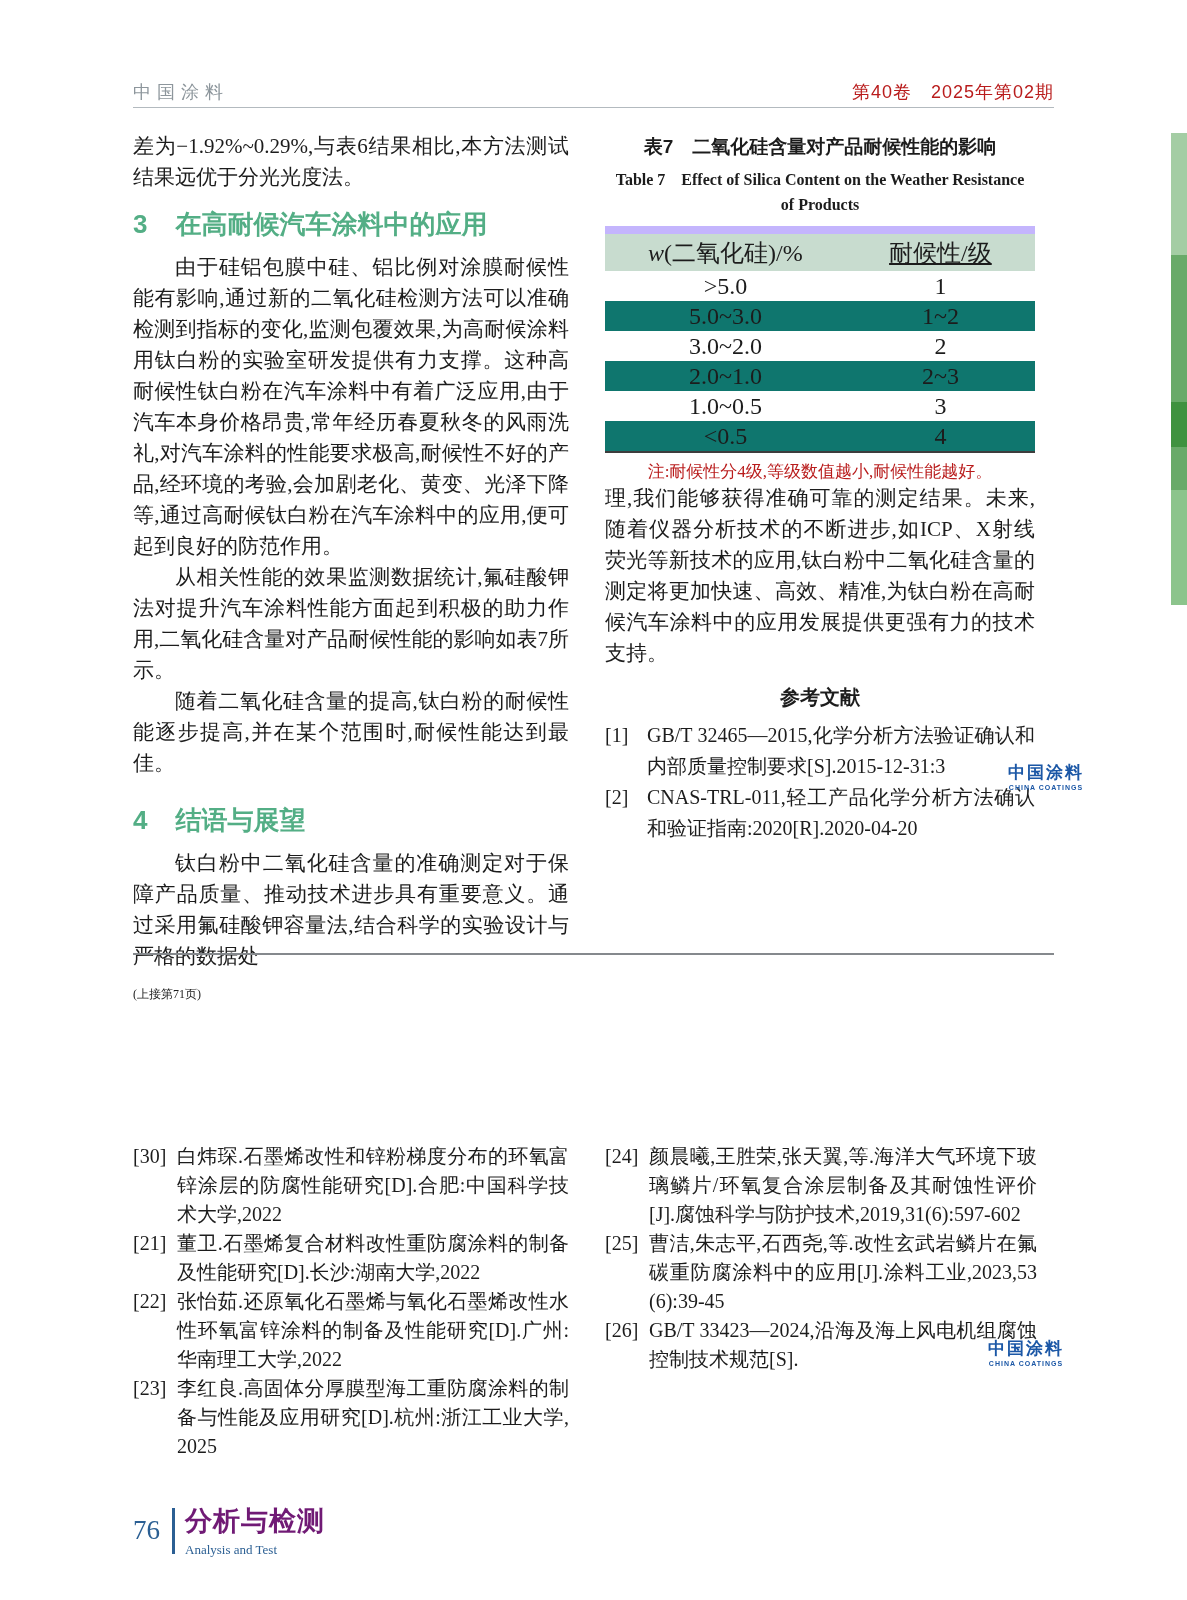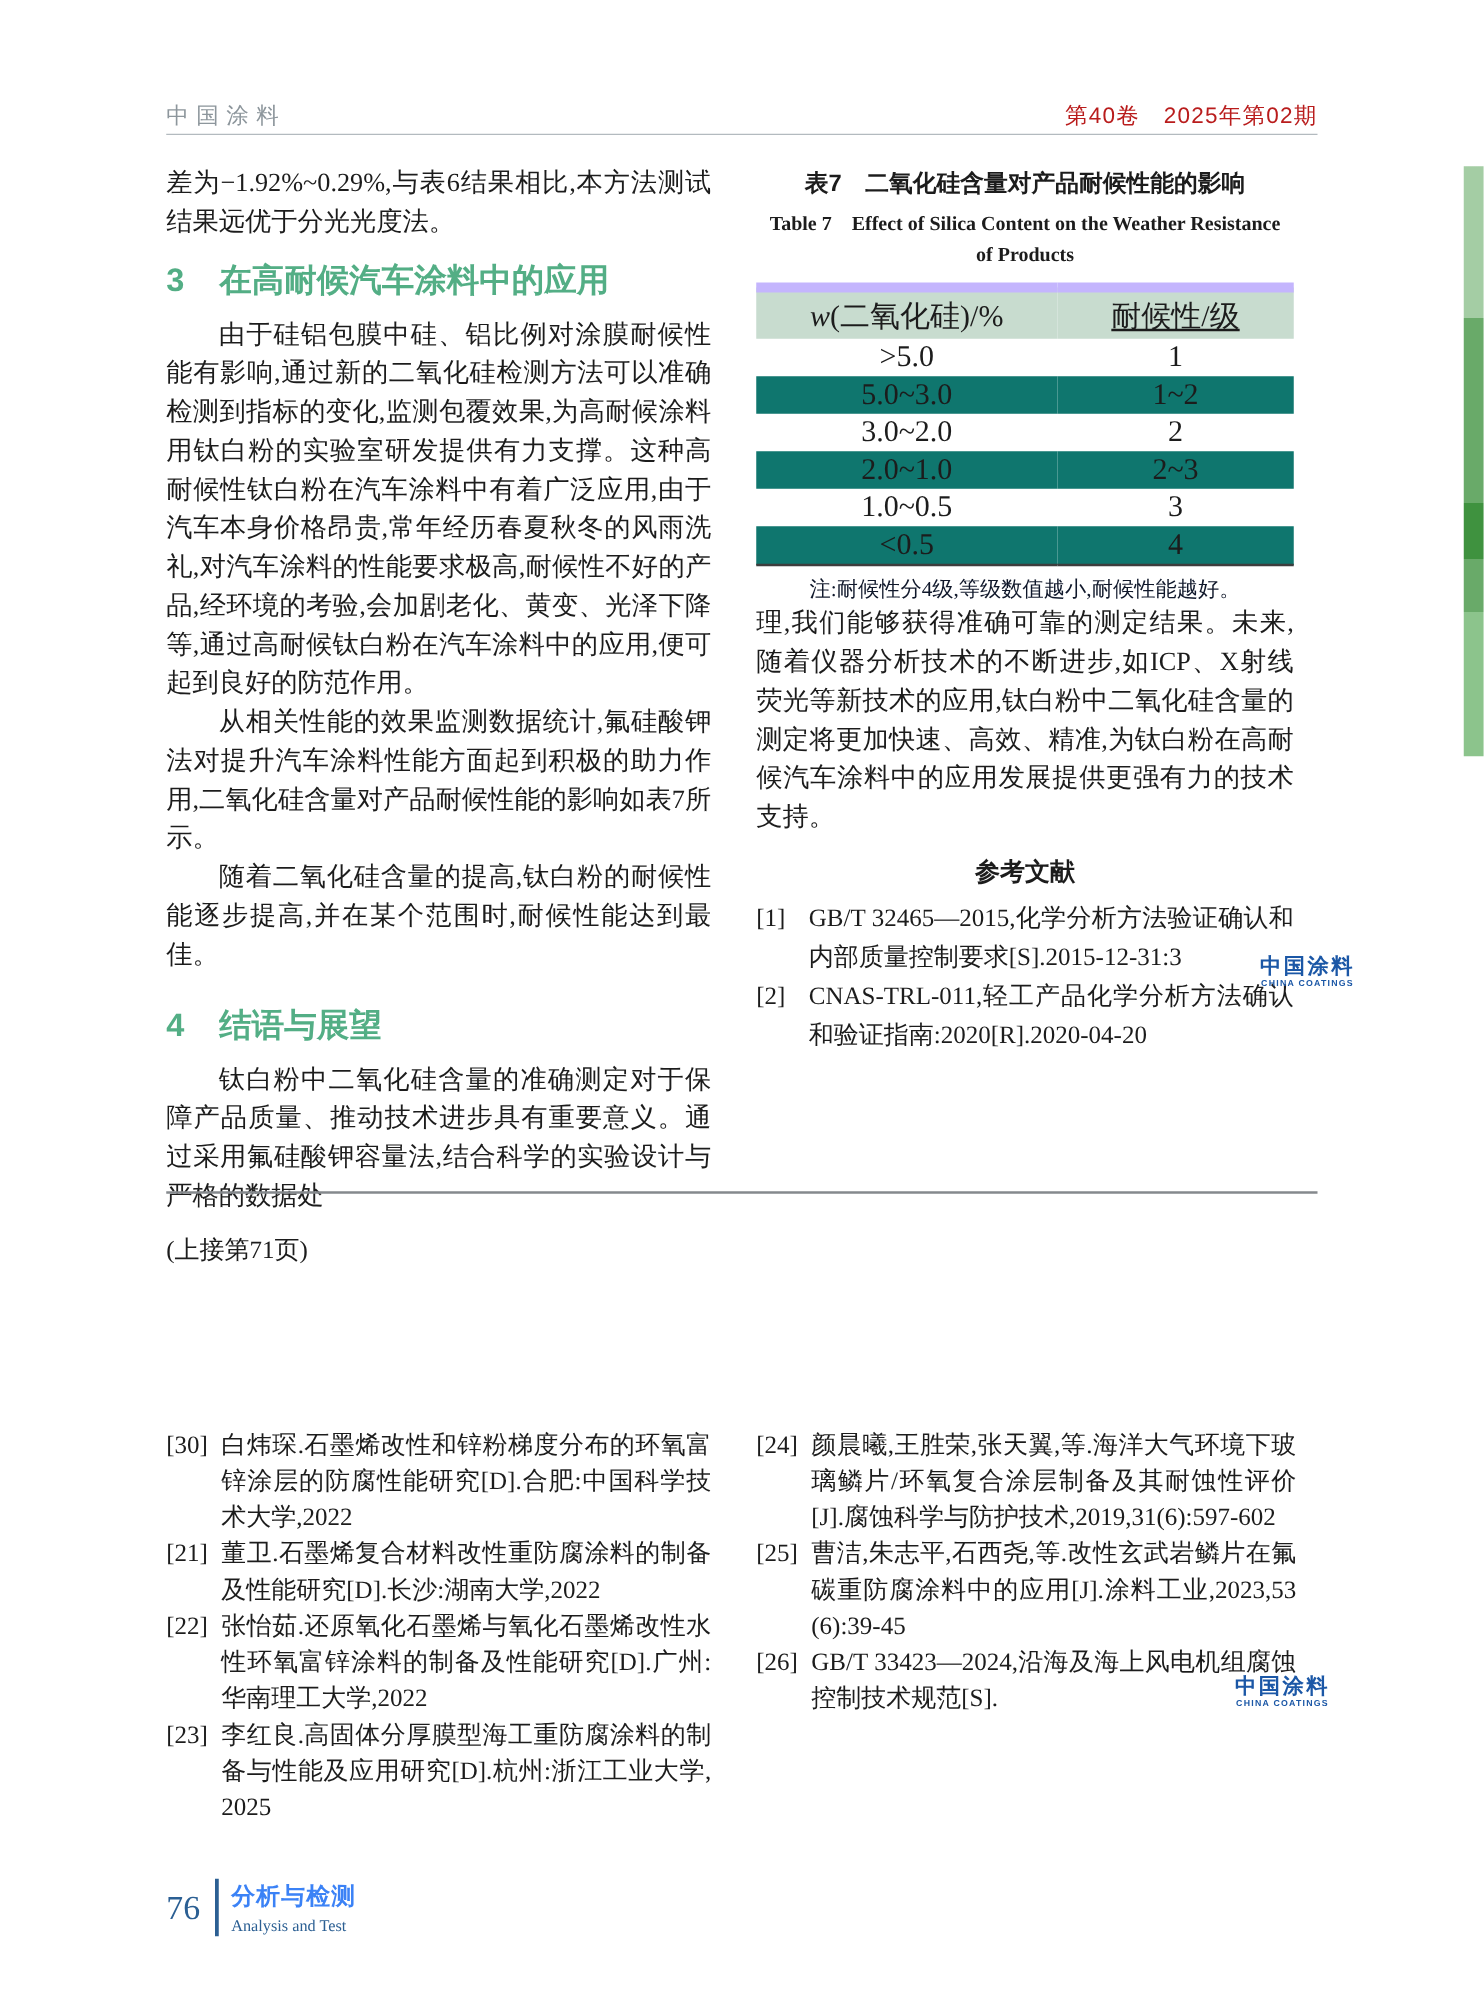--- a/index.html
+++ b/index.html
@@ -41,32 +41,32 @@
     font-weight:bold;font-size:19px;margin:3px 0 7px 0;}
   .tbl-title-en{text-align:center;font-weight:bold;font-size:16px;line-height:25px;margin:0 10px 9px 10px;}
   table.weather{width:100%;border-collapse:collapse;
     border-top:8px solid #c4b5fd;border-bottom:2px solid #3d3d3d;font-size:24px;}
   table.weather th{background:#c8dccf;font-weight:normal;height:35px;text-align:center;}
   table.weather td{height:28px;text-align:center;}
   table.weather tr.alt{background:#0f766e;}
   table.weather .c1{width:56%;}
   table.weather .c2{width:44%;text-decoration:underline;}
   .ital{font-style:italic;}
-  .tbl-note{color:#0f172a;font-size:17px;text-align:center;margin-top:7px;}
+  .tbl-note{color:#b91c1c;font-size:17px;text-align:center;margin-top:7px;}
 
   .closing{margin-top:44px;}
   .refs-head{text-align:center;font-family:"Liberation Sans","DejaVu Sans",sans-serif;
     font-weight:bold;font-size:20px;margin:15px 0 9px 0;}
   .ref{position:relative;padding-left:42px;margin:0;font-size:20px;line-height:31px;
     text-align:justify;word-break:break-all;}
   .ref .ref-label{position:absolute;left:0;top:0;}
 
   
   .divider{position:absolute;left:133px;top:953px;width:921px;height:2px;background:#85898d;}
-  .cont-note{position:absolute;left:133px;top:986px;font-size:20px;}
+  .cont-note{position:absolute;left:133px;top:986px;font-size:12px;}
   .bottom-left{position:absolute;left:133px;top:1142px;width:436px;}
   .bottom-right{position:absolute;left:605px;top:1142px;width:432px;}
   .bref{position:relative;padding-left:44px;margin:0;font-size:20px;line-height:29px;
     text-align:justify;word-break:break-all;}
   .bref .ref-label{position:absolute;left:0;top:0;}
 
   
   .logo{position:absolute;display:flex;flex-direction:column;align-items:center;line-height:1;}
   .logo-zh{font-family:"Liberation Sans","DejaVu Sans",sans-serif;font-weight:bold;
     font-size:17px;color:#1b57a6;letter-spacing:2px;white-space:nowrap;}
@@ -74,21 +74,21 @@
     font-size:7px;color:#1b57a6;letter-spacing:1px;margin-top:3px;white-space:nowrap;}
   .logo-1{left:1008px;top:764px;}
   .logo-2{left:988px;top:1340px;}
 
   
   .footer{position:absolute;left:133px;top:1503px;display:flex;align-items:center;}
   .pg-num{font-size:27px;color:#2b5f93;margin-right:12px;}
   .foot-bar{width:3px;height:46px;background:#2b5f93;margin-right:10px;}
   .foot-col{display:flex;flex-direction:column;justify-content:center;}
   .foot-zh{font-family:Liberation Serif, serif;font-weight:bold;
-    font-size:19px;color:#3b82f6;letter-spacing:1px;}
+    font-size:27px;color:#701a75;letter-spacing:1px;}
   .foot-en{font-size:13px;color:#2b5f93;margin-top:3px;}
 </style>
 </head>
 <body>
 
 <div class="head-left">中国涂料</div>
 <div class="head-right">第40卷　2025年第02期</div>
 <div class="head-rule"></div>
 
 <div class="edge-bar"></div>

